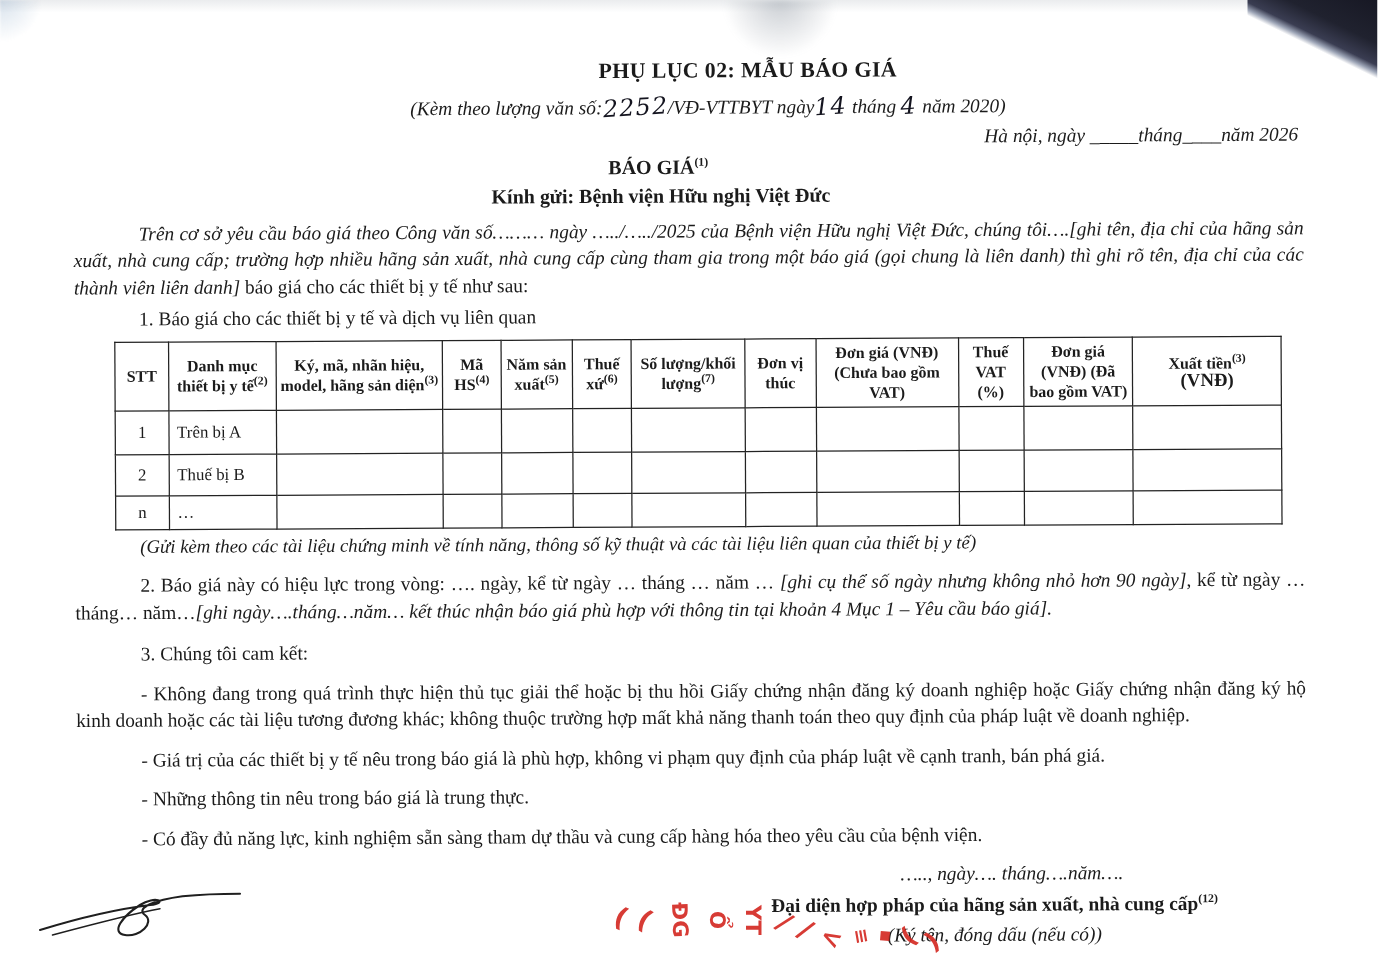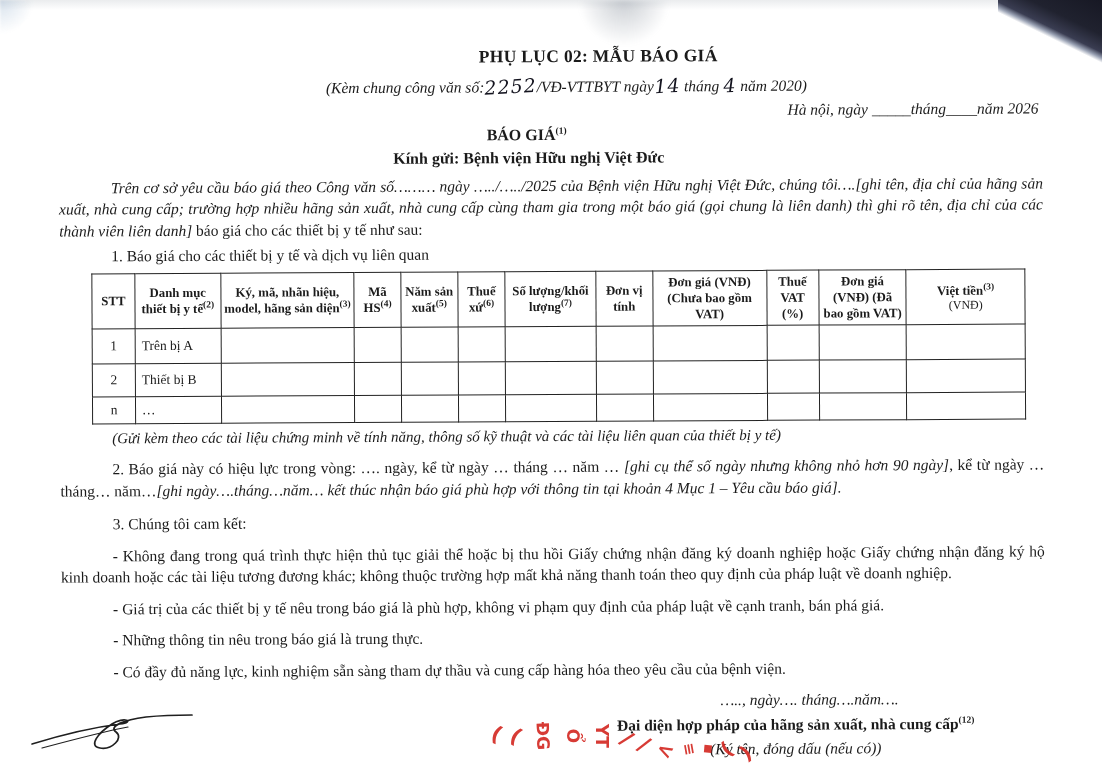--- a/index.html
+++ b/index.html
@@ -62,21 +62,21 @@
     border:1.4px solid #232323;padding:2px 3px;vertical-align:middle;
     overflow:hidden;
   }
   table.quote th{font-weight:bold;text-align:center;height:50px;font-size:12.8px;}
   table.quote td{font-size:13.5px;}
   table.quote td.c{text-align:center;}
   table.quote td.l{text-align:left;padding-left:6px;}
   tr.r1 td{height:30px;}
   tr.r2 td{height:28px;}
   tr.r3 td{height:22px;}
-  .vnd-sub{font-size:12px;font-weight:normal;display:block;line-height:10px;margin-top:1px;}
+  .vnd-sub{font-size:15px;font-weight:bold;display:block;line-height:10px;margin-top:1px;}
   .table-note{font-style:italic;margin-top:4px;text-align:left;padding-left:52px;font-size:15px;}
   
   .p2{margin-top:9px;}
   .sec3{margin-top:12px;}
   .commit{margin-top:10px;}
   
   .sign-block{width:500px;margin:10px 0 0 auto;text-align:center;}
   .sign-date{font-style:italic;position:relative;left:14px;}
   .sign-title{font-weight:bold;margin-top:3px;font-size:15.5px;}
   .sign-note{font-style:italic;margin-top:3px;}
@@ -109,21 +109,21 @@
 <div class="corner-fold"></div>
 <div class="top-streak"></div>
 <div class="top-edge"></div>
 <div class="tl-smudge"></div>
 
 <div class="page">
 
   <div class="center doc-title">PHỤ LỤC 02: MẪU BÁO GIÁ</div>
 
   <div class="center subtitle">
-    <span>(Kèm chung công văn số:</span><span class="handwrite">2252</span><span>/VĐ-VTTBYT ngày</span><span class="handwrite">14</span>&nbsp;<span>tháng</span>&nbsp;<span class="handwrite">4</span>&nbsp;<span>năm 2020)</span>
+    <span>(Kèm theo lượng văn số:</span><span class="handwrite">2252</span><span>/VĐ-VTTBYT ngày</span><span class="handwrite">14</span>&nbsp;<span>tháng</span>&nbsp;<span class="handwrite">4</span>&nbsp;<span>năm 2020)</span>
   </div>
 
   <div class="dateline">Hà nội, ngày _____tháng____năm 2026</div>
 
   <div class="center bao-gia">
     <span>BÁO GIÁ</span><sup>(1)</sup>
   </div>
 
   <div class="center recipient">Kính gửi: Bệnh viện Hữu nghị Việt Đức</div>
 
@@ -150,45 +150,45 @@
     </colgroup>
     <thead>
       <tr>
         <th><span>STT</span><sup></sup></th>
         <th><span>Danh mục thiết bị y tế</span><sup>(2)</sup></th>
         <th><span>Ký, mã, nhãn hiệu, model, hãng sản diện</span><sup>(3)</sup></th>
         <th><span>Mã HS</span><sup>(4)</sup></th>
         <th><span>Năm sản xuất</span><sup>(5)</sup></th>
         <th><span>Thuế xứ</span><sup>(6)</sup></th>
         <th><span>Số lượng/khối lượng</span><sup>(7)</sup></th>
-        <th><span>Đơn vị tính</span><sup></sup></th>
+        <th><span>Đơn vị thúc</span><sup></sup></th>
         <th><span>Đơn giá (VNĐ) (Chưa bao gồm VAT)</span><sup></sup></th>
         <th><span>Thuế VAT (%)</span><sup></sup></th>
         <th><span>Đơn giá (VNĐ) (Đã bao gồm VAT)</span><sup></sup></th>
-        <th><span>Việt tiền</span><sup>(3)</sup><span class="vnd-sub">(VNĐ)</span></th>
+        <th><span>Xuất tiền</span><sup>(3)</sup><span class="vnd-sub">(VNĐ)</span></th>
       </tr>
     </thead>
     <tbody id="quote-body">
         <tr class="r1">
           <td class="c">1</td>
           <td class="l">Trên bị A</td>
           <td class="c"></td>
           <td class="c"></td>
           <td class="c"></td>
           <td class="c"></td>
           <td class="c"></td>
           <td class="c"></td>
           <td class="c"></td>
           <td class="c"></td>
           <td class="c"></td>
           <td class="c"></td>
         </tr>
         <tr class="r2">
           <td class="c">2</td>
-          <td class="l">Thiết bị B</td>
+          <td class="l">Thuế bị B</td>
           <td class="c"></td>
           <td class="c"></td>
           <td class="c"></td>
           <td class="c"></td>
           <td class="c"></td>
           <td class="c"></td>
           <td class="c"></td>
           <td class="c"></td>
           <td class="c"></td>
           <td class="c"></td>

